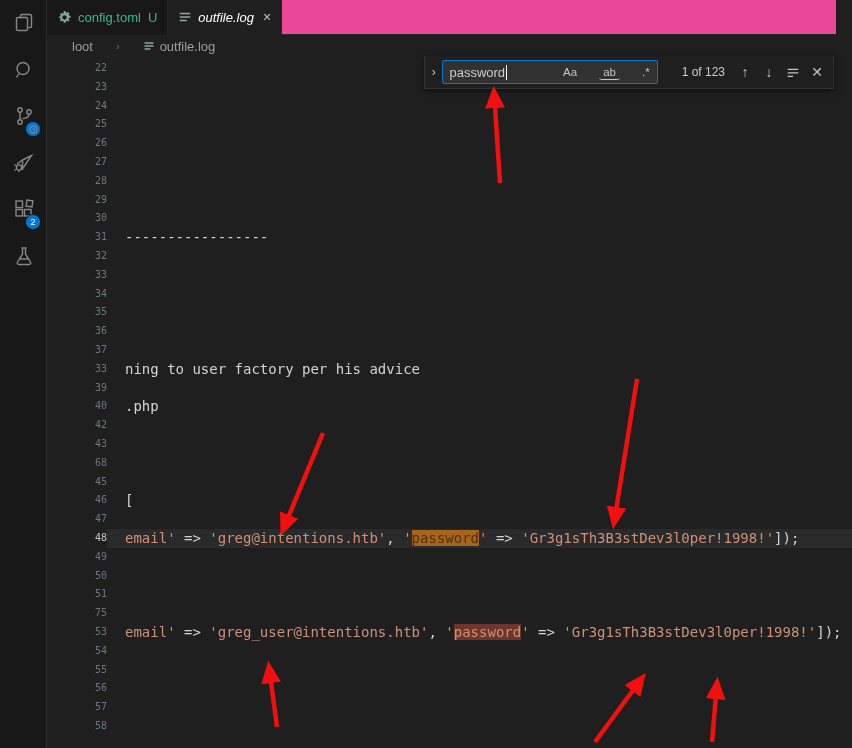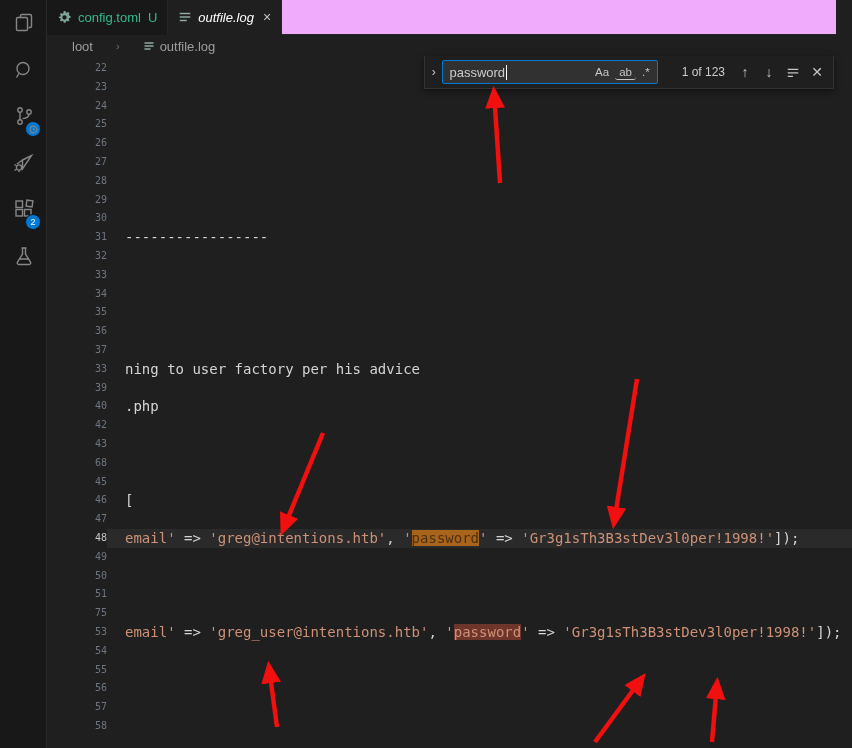--- a/index.html
+++ b/index.html
@@ -13,21 +13,21 @@
   .ab-item { position:absolute; left:0; width:47px; height:46px;
              display:flex; align-items:center; justify-content:center; cursor:pointer; }
   .ab-item svg { stroke:#868686; fill:none; stroke-width:1.4; }
   .badge { position:absolute; right:6px; bottom:4px; min-width:16px; height:16px;
            border-radius:9px; background:#0078d4; color:#fff; font-size:9px;
            display:flex; align-items:center; justify-content:center; padding:0 2px;
            border:1px solid #181818; }
 
   
   .tabbar { position:absolute; left:47px; top:0; right:16px; height:35px;
-            background:#f0abfc; border-bottom:1px solid #252525; display:flex; z-index:4; }
+            background:#ec4899; border-bottom:1px solid #252525; display:flex; z-index:4; }
   .tab { height:35px; display:flex; align-items:center; padding:0 10px;
          font-size:13px; border-right:1px solid #252525; cursor:pointer; white-space:nowrap; }
   .tab.inactive { background:#181818; }
   .tab.active { background:#1f1f1f; border-bottom:1px solid #1f1f1f; margin-bottom:-1px; }
   .tab .ticon { margin-right:6px; display:flex; align-items:center; }
   .tab.inactive .tlabel, .tab.inactive .tbadge { color:#35b88b; }
   .tab.active .tlabel { color:#ffffff; font-style:italic; }
   .tab .tbadge { margin-left:7px; }
   .tab .tclose { margin-left:9px; color:#c3c3c3; font-size:14px; line-height:1; cursor:pointer; }
 
@@ -61,21 +61,21 @@
           box-shadow:0 2px 6px rgba(0,0,0,.5); display:flex; align-items:center;
           padding:0 4px 0 2px; z-index:6; }
   .find-toggle { width:14px; height:100%; display:flex; align-items:center;
                  justify-content:center; color:#c5c5c5; font-size:12px; cursor:pointer; }
   .find-input { width:224px; height:24px; background:#313131; border:1px solid #0078d4;
                 border-radius:2px; display:flex; align-items:center; padding:0 3px 0 6px;
                 margin-left:2px; cursor:text; }
   .find-query { color:#cccccc; font-size:13px; }
   .caret { width:1px; height:15px; background:#ffffff; margin-left:1px; }
   .find-opts { margin-left:auto; display:flex; align-items:center; }
-  .opt { color:#c5c5c5; font-size:11.5px; padding:2px 4px; margin-left:2px;
+  .opt { color:#c5c5c5; font-size:11.5px; padding:2px 4px; margin-left:18px;
          border-radius:3px; cursor:pointer; }
   .opt.word { border-bottom:1px solid #c5c5c5; padding-bottom:1px; }
   .find-count { color:#cccccc; font-size:12px; margin:0 8px 0 24px; white-space:nowrap; }
   .find-actions { display:flex; align-items:center; margin-left:auto; }
   .fbtn { width:24px; height:24px; display:flex; align-items:center; justify-content:center;
           color:#c5c5c5; font-size:14px; cursor:pointer; border-radius:4px; }
 
   
   .arrows { position:absolute; left:0; top:0; width:852px; height:748px;
             pointer-events:none; z-index:9; }

